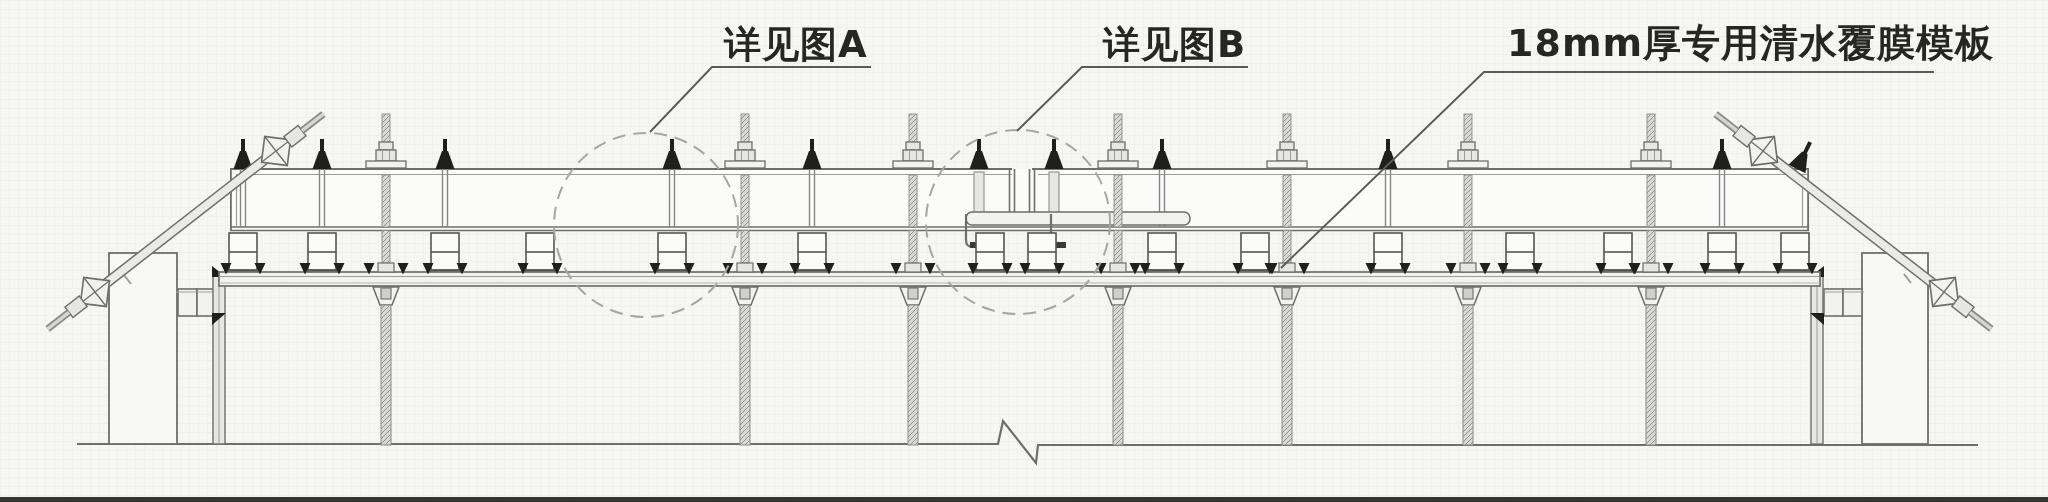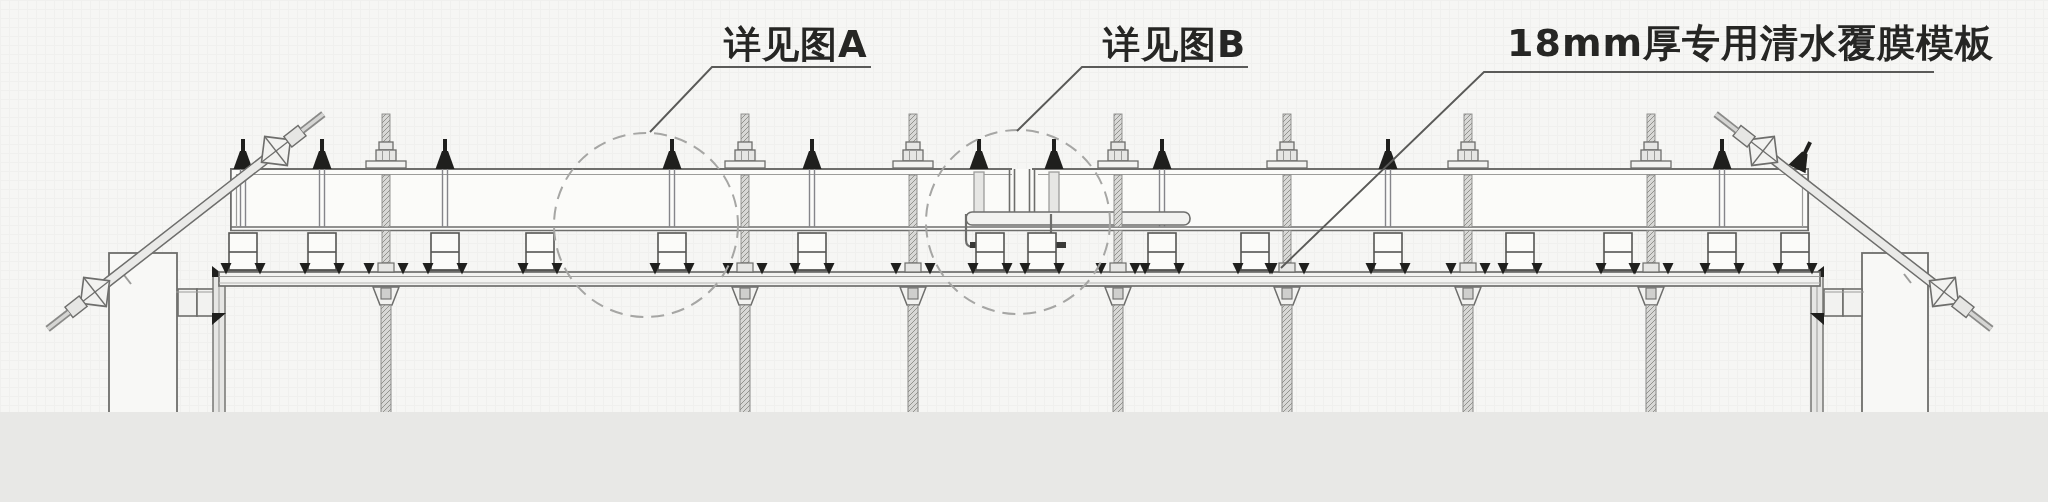--- a/index.html
+++ b/index.html
@@ -1,17 +1,17 @@
 <!DOCTYPE html>
 <html><head>
 <meta charset="utf-8">
 <style>
   html,body{margin:0;padding:0;background:#e8e8e6;}
   .canvas{
-    position:relative;width:2048px;height:412px;overflow:hidden;
+    position:relative;width:2048px;height:502px;overflow:hidden;
     background-color:#f6f6f4;
     background-image:
       linear-gradient(#f0f0ee 1px, transparent 1px),
       linear-gradient(90deg,#f0f0ee 1px, transparent 1px);
     background-size:9px 9px;
   }
   svg{position:absolute;left:0;top:0;display:block;}
   .lbl{
     font-family:"DejaVu Sans","Liberation Sans",sans-serif;
     font-weight:700;

